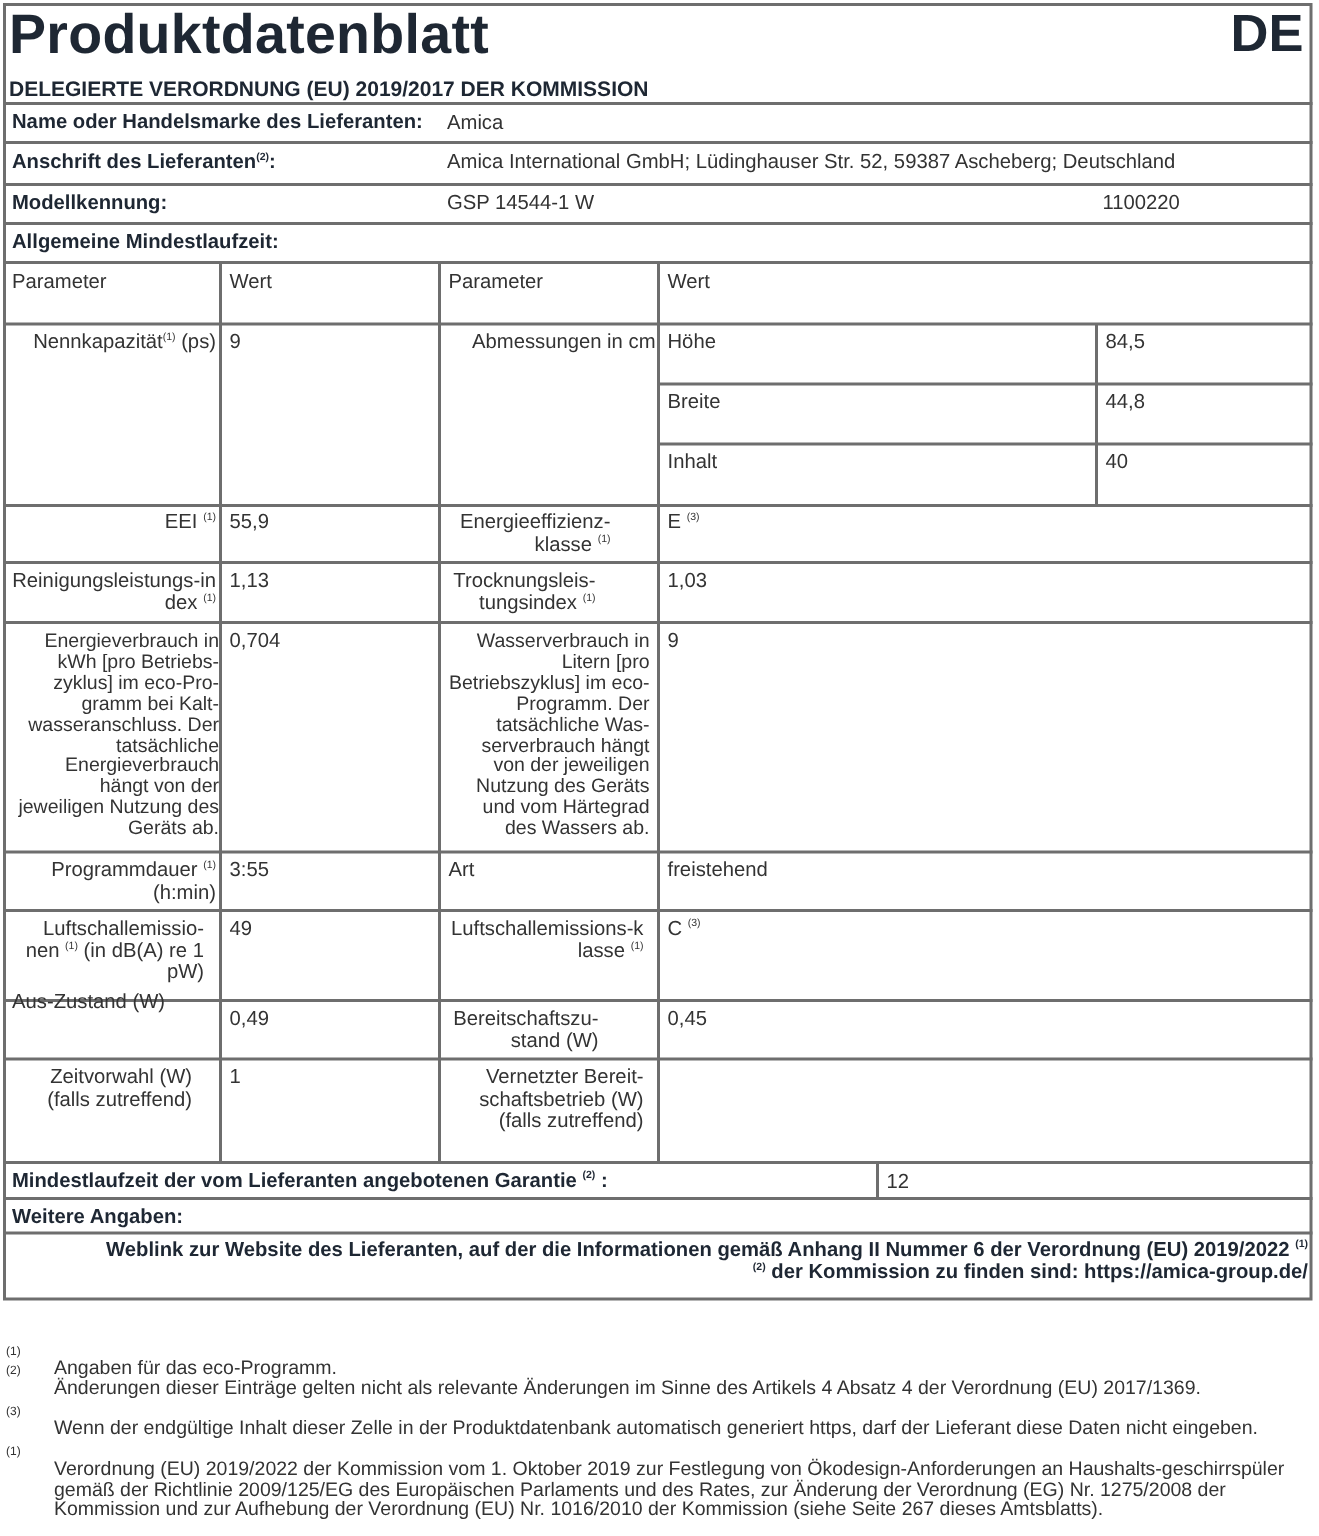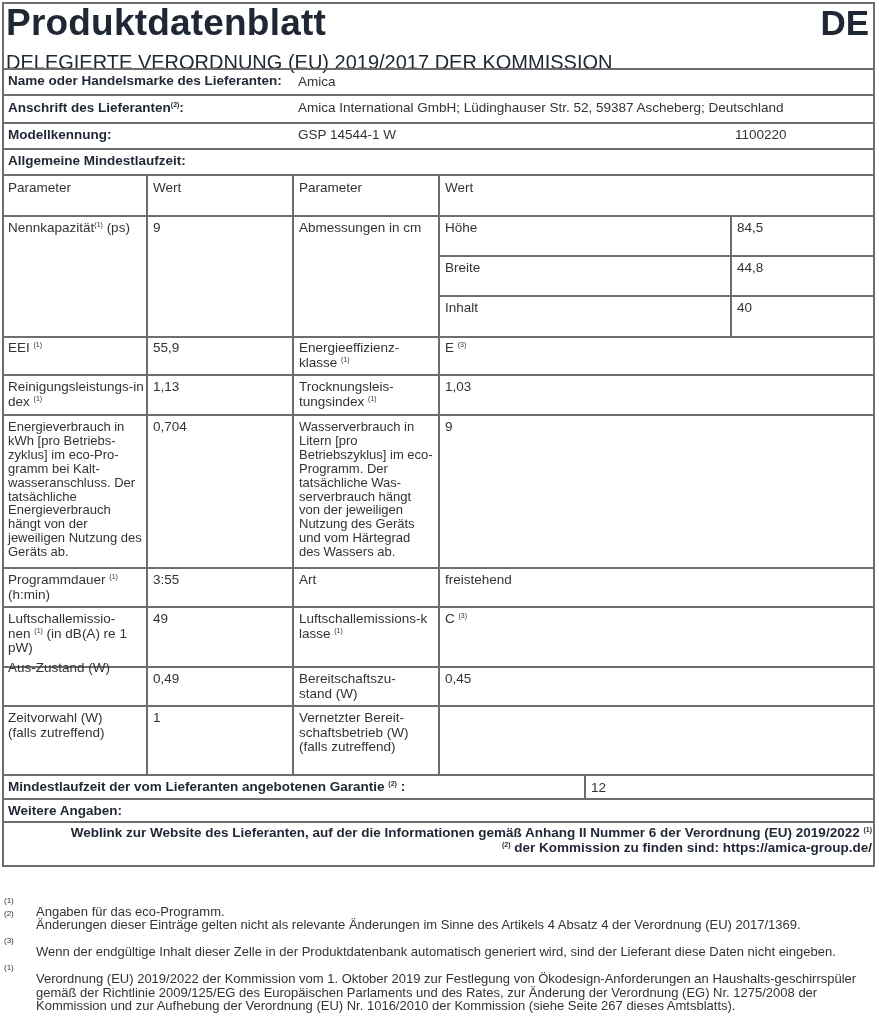--- a/index.html
+++ b/index.html
@@ -5,23 +5,23 @@
   html, body { margin:0; padding:0; background:#ffffff; }
   body { width:879px; height:1024px; position:relative; overflow:hidden;
          font-family:"Liberation Sans", "DejaVu Sans", sans-serif; color:#2b2b2b; }
   .sheet { position:absolute; left:2px; top:2px; width:873px; height:865px;
            border:2px solid #6e6e6e; box-sizing:border-box; }
   .abs { position:absolute; box-sizing:border-box; }
   .hline { position:absolute; height:2px; background:#6e6e6e; }
   .vline { position:absolute; width:2px; background:#6e6e6e; }
   .title { left:6px; top:2px; font-size:37px; font-weight:bold; color:#1e2733; letter-spacing:0.2px; }
   .lang { right:10px; top:3px; font-size:35px; font-weight:bold; color:#1e2733; }
-  .subtitle { left:6px; top:51px; font-size:20px; font-weight:normal; color:#1e2733; }
+  .subtitle { left:6px; top:51px; font-size:14px; font-weight:bold; color:#1e2733; }
   .b { font-weight:bold; color:#1e2733; font-size:13.5px;text-align:right; }
-  .n { font-size:13.5px; color:#333; line-height:14.5px; }
+  .n { font-size:13.5px; color:#333; line-height:14.5px;text-align:right; }
   sup { font-size:7px; vertical-align:super; line-height:0; }
   .fn { font-size:13px; color:#333; line-height:13.5px;margin-top:10px; }
   .fnmark { font-size:8px; color:#333; }
 </style>
 </head>
 <body>
 
 <div class="sheet"></div>
 
 <div class="abs title">Produktdatenblatt</div>
@@ -123,16 +123,16 @@
 
 <div class="abs b" style="left:8px;top:826px;width:864px;line-height:14.5px"><span>Weblink zur Website des Lieferanten, auf der die Informationen gemäß Anhang II Nummer 6 der Verordnung (EU) 2019/2022</span> <sup>(1)</sup><br><sup>(2)</sup><span> der Kommission zu finden sind: </span><span>https://amica-group.de/</span></div>
 
 <div class="abs fnmark" style="left:4px;top:896px">(1)</div>
 <div class="abs fn" style="left:36px;top:895px;width:830px">Angaben für das eco-Programm.</div>
 
 <div class="abs fnmark" style="left:4px;top:909px">(2)</div>
 <div class="abs fn" style="left:36px;top:908px;width:800px">Änderungen dieser Einträge gelten nicht als relevante Änderungen im Sinne des Artikels 4 Absatz 4 der Verordnung (EU) 2017/1369.</div>
 
 <div class="abs fnmark" style="left:4px;top:936px">(3)</div>
-<div class="abs fn" style="left:36px;top:935px;width:828px">Wenn der endgültige Inhalt dieser Zelle in der Produktdatenbank automatisch generiert wird, sind der Lieferant diese Daten nicht eingeben.</div>
+<div class="abs fn" style="left:36px;top:935px;width:828px">Wenn der endgültige Inhalt dieser Zelle in der Produktdatenbank automatisch generiert https, darf der Lieferant diese Daten nicht eingeben.</div>
 
 <div class="abs fnmark" style="left:4px;top:963px">(1)</div>
 <div class="abs fn" style="left:36px;top:962px;width:842px">Verordnung (EU) 2019/2022 der Kommission vom 1. Oktober 2019 zur Festlegung von Ökodesign-Anforderungen an Haushalts-geschirrspüler gemäß der Richtlinie 2009/125/EG des Europäischen Parlaments und des Rates, zur Änderung der Verordnung (EG) Nr. 1275/2008 der Kommission und zur Aufhebung der Verordnung (EU) Nr. 1016/2010 der Kommission (siehe Seite 267 dieses Amtsblatts).</div>
 
 </body></html>

